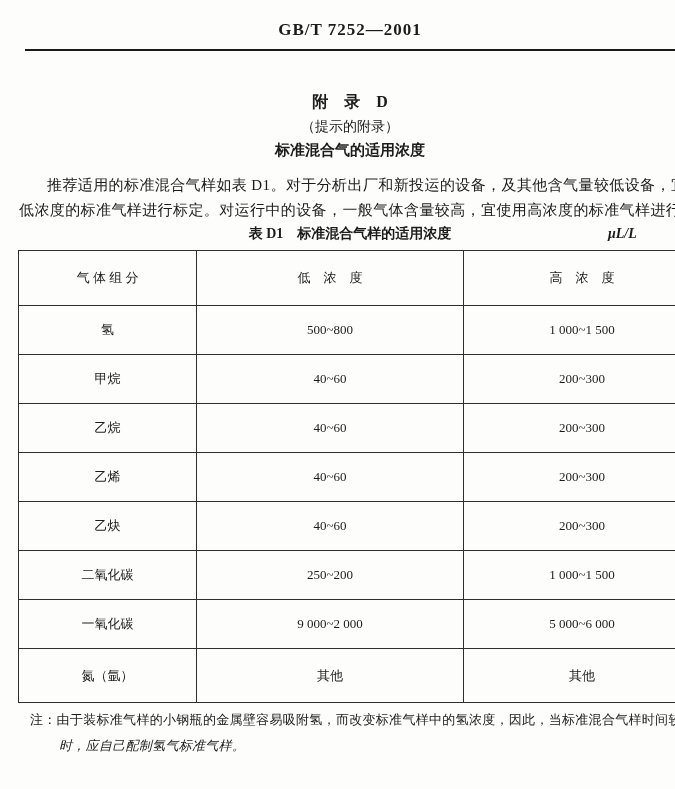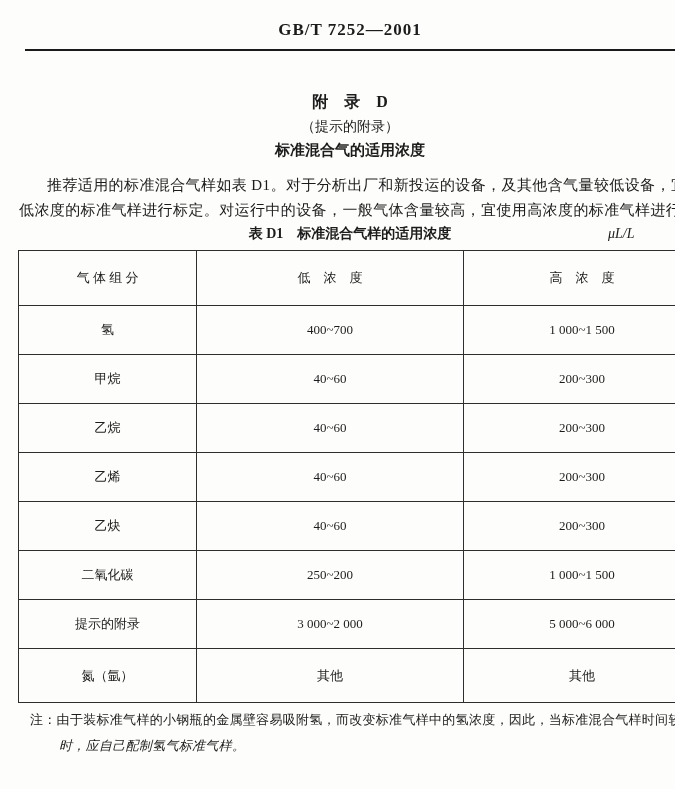--- a/index.html
+++ b/index.html
@@ -38,20 +38,21 @@
   .table-caption {
     width: 700px; left: 0;
     text-align: center;
     font-weight: bold;
     font-size: 14px;
   }
   .table-unit {
     top: 226px; left: 608px;
     font-style: italic;
     font-size: 14px;
+    font-weight: bold;
   }
 
   table.gas-table {
     position: absolute;
     top: 250px; left: 18px;
     width: 682px;
     border-collapse: collapse;
     table-layout: fixed;
     font-size: 13px;
   }
@@ -99,21 +100,21 @@
   <thead>
     <tr>
       <th>气 体 组 分</th>
       <th>低　浓　度</th>
       <th>高　浓　度</th>
     </tr>
   </thead>
   <tbody>
       <tr>
         <td>氢</td>
-        <td>400~700</td>
+        <td>500~800</td>
         <td>1 000~1 500</td>
       </tr>
       <tr>
         <td>甲烷</td>
         <td>40~60</td>
         <td>200~300</td>
       </tr>
       <tr>
         <td>乙烷</td>
         <td>40~60</td>
@@ -128,22 +129,22 @@
         <td>乙炔</td>
         <td>40~60</td>
         <td>200~300</td>
       </tr>
       <tr>
         <td>二氧化碳</td>
         <td>250~200</td>
         <td>1 000~1 500</td>
       </tr>
       <tr>
-        <td>提示的附录</td>
-        <td>3 000~2 000</td>
+        <td>一氧化碳</td>
+        <td>9 000~2 000</td>
         <td>5 000~6 000</td>
       </tr>
       <tr>
         <td>氮（氩）</td>
         <td>其他</td>
         <td>其他</td>
       </tr>
     </tbody>
 </table>
 

